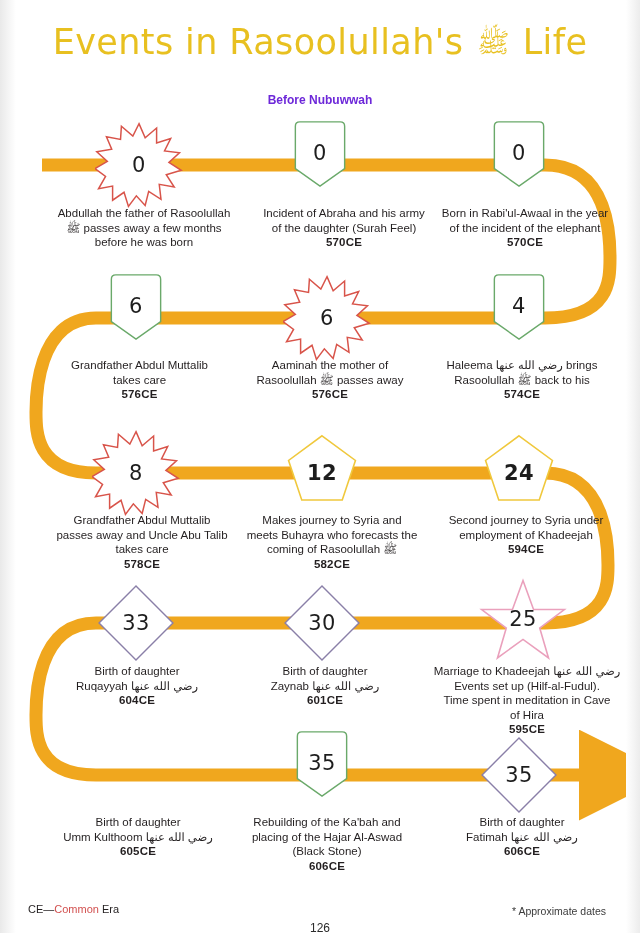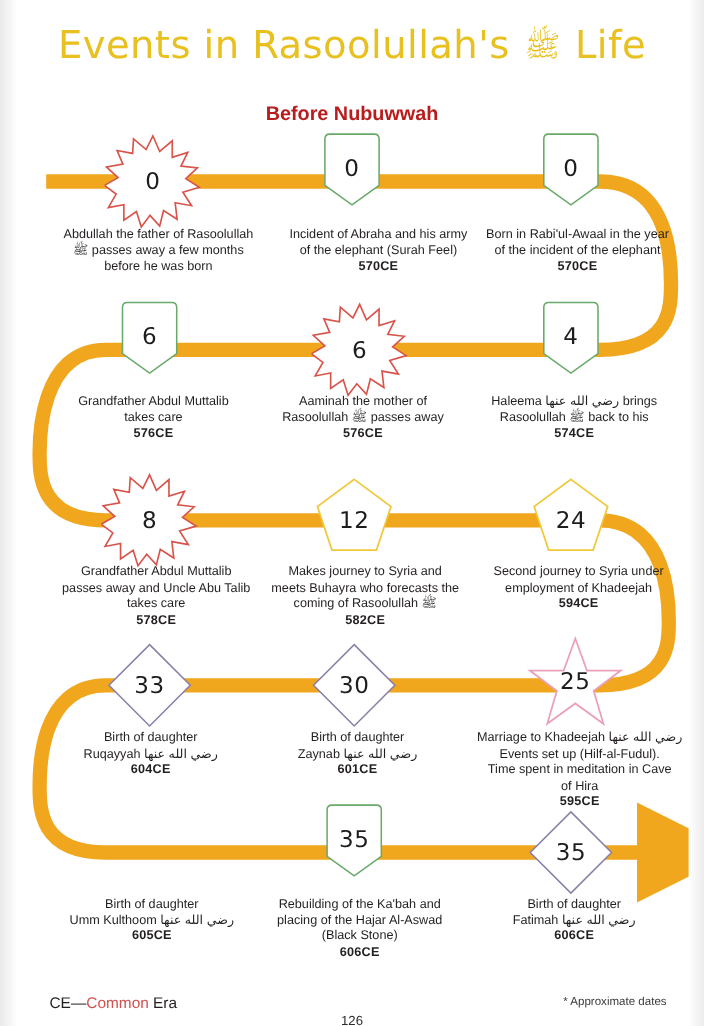--- a/index.html
+++ b/index.html
@@ -56,23 +56,23 @@
     font-size: 27px;
     vertical-align: 2px;
     margin: 0 2px;
   }
   .subtitle {
     position: absolute;
     top: 93px;
     left: 0;
     width: 640px;
     text-align: center;
-    font-size: 18px;
+    font-size: 12px;
     font-weight: bold;
-    color: #b91c1c;
+    color: #6d28d9;
   }
 
   
   #track {
     position: absolute;
     left: 0;
     top: 0;
     width: 640px;
     height: 933px;
     pointer-events: none;
@@ -95,21 +95,21 @@
     height: 88px;
     display: flex;
     align-items: center;
     justify-content: center;
     font-family: "DejaVu Sans", sans-serif;
     font-size: 21px;
     color: #1d1d1d;
     letter-spacing: 0.5px;
   }
   .node.shield .num { transform: translateY(-5px); }
-  .node.pentagon .num { transform: translateY(2px); }
+  .node.pentagon .num { transform: translateY(2px); font-weight: bold; }
   .node.star5 .num { transform: translateY(-2px); }
 
   
   .caption {
     position: absolute;
     text-align: center;
     font-size: 11.5px;
     line-height: 14.6px;
     color: #231f20;
   }
@@ -120,23 +120,23 @@
   .ar {
     font-family: "DejaVu Sans", sans-serif;
     font-size: 9px;
     vertical-align: 1px;
     letter-spacing: 0;
   }
 
   
   .foot-left {
     position: absolute;
-    left: 45px;
+    left: 28px;
     top: 903px;
-    font-size: 14px;
+    font-size: 11px;
     color: #231f20;
   }
   .foot-left .red { color: #d2504f; }
   .foot-right {
     position: absolute;
     right: 34px;
     top: 905px;
     font-size: 10.5px;
     color: #3b3b3b;
   }
@@ -198,21 +198,21 @@
   </div>
 
   <div class="node shield" style="left:320px; top:158px;">
     <svg viewBox="0 0 100 100">
       <path d="M22,14 Q22,9 27,9 L73,9 Q78,9 78,14 L78,62 L50,82 L22,62 Z" fill="#ffffff" stroke="#6aa96a" stroke-width="1.6"></path>
     </svg>
     <span class="num">0</span>
   </div>
   <div class="caption" style="left:244px; top:206px; width:200px;">
     <div>Incident of Abraha and his army</div>
-    <div>of the elephant (Surah Feel)</div>
+    <div>of the daughter (Surah Feel)</div>
     <div class="ce">570CE</div>
   </div>
 
   <div class="node shield" style="left:519px; top:158px;">
     <svg viewBox="0 0 100 100">
       <path d="M22,14 Q22,9 27,9 L73,9 Q78,9 78,14 L78,62 L50,82 L22,62 Z" fill="#ffffff" stroke="#6aa96a" stroke-width="1.6"></path>
     </svg>
     <span class="num">0</span>
   </div>
   <div class="caption" style="left:427px; top:206px; width:196px;text-align:center;">

